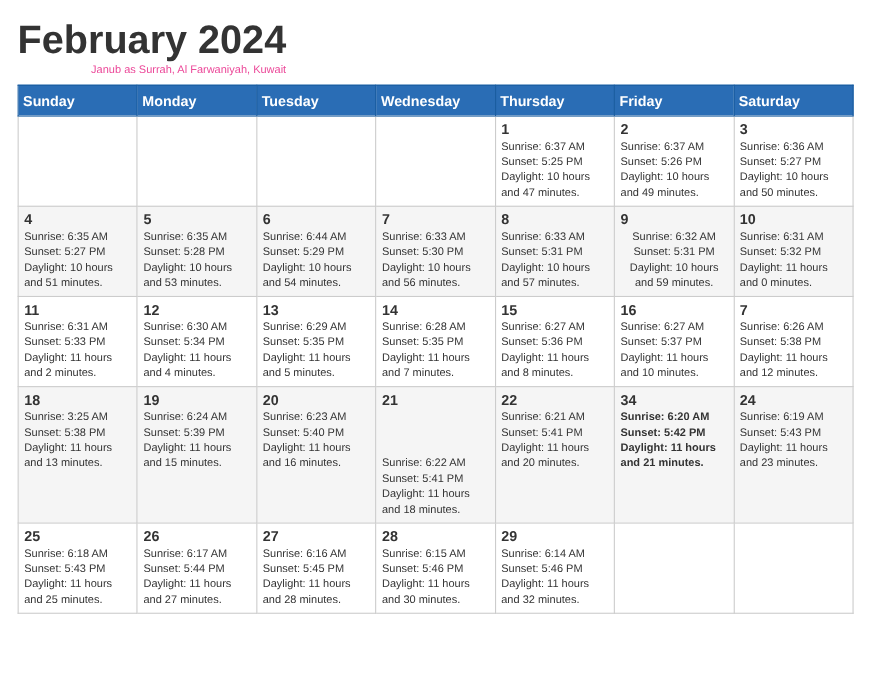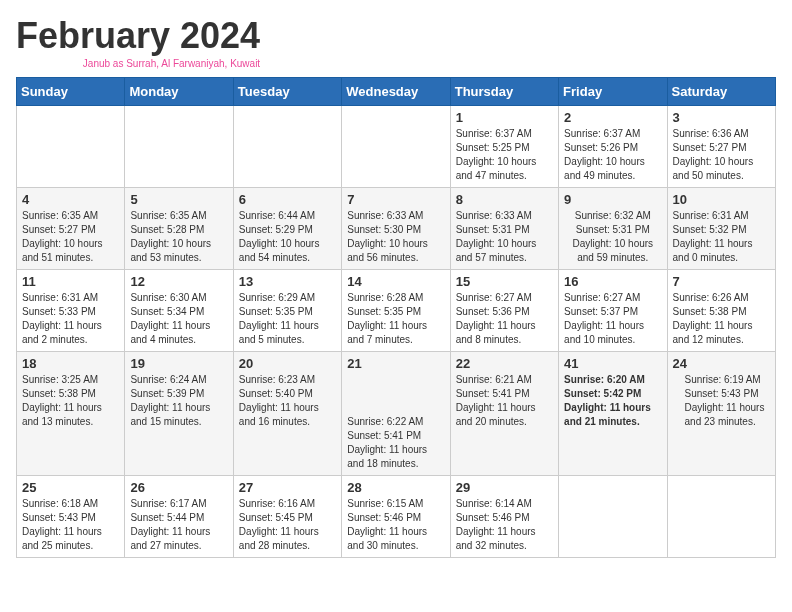--- a/index.html
+++ b/index.html
@@ -275,29 +275,29 @@
 and 18 minutes.</div>
         </td>
         <td>
           <div class="day-number">22</div>
           <div class="day-info" style="white-space: pre-line;">Sunrise: 6:21 AM
 Sunset: 5:41 PM
 Daylight: 11 hours
 and 20 minutes.</div>
         </td>
         <td>
-          <div class="day-number">41</div>
+          <div class="day-number">34</div>
           <div class="day-info" style="white-space: pre-line; font-weight: bold;">Sunrise: 6:20 AM
 Sunset: 5:42 PM
 Daylight: 11 hours
 and 21 minutes.</div>
         </td>
         <td>
           <div class="day-number">24</div>
-          <div class="day-info" style="white-space: pre-line; margin-left: 12px;">Sunrise: 6:19 AM
+          <div class="day-info" style="white-space: pre-line;">Sunrise: 6:19 AM
 Sunset: 5:43 PM
 Daylight: 11 hours
 and 23 minutes.</div>
         </td>
       </tr>
       <tr>
         <td>
           <div class="day-number">25</div>
           <div class="day-info" style="white-space: pre-line;">Sunrise: 6:18 AM
 Sunset: 5:43 PM

